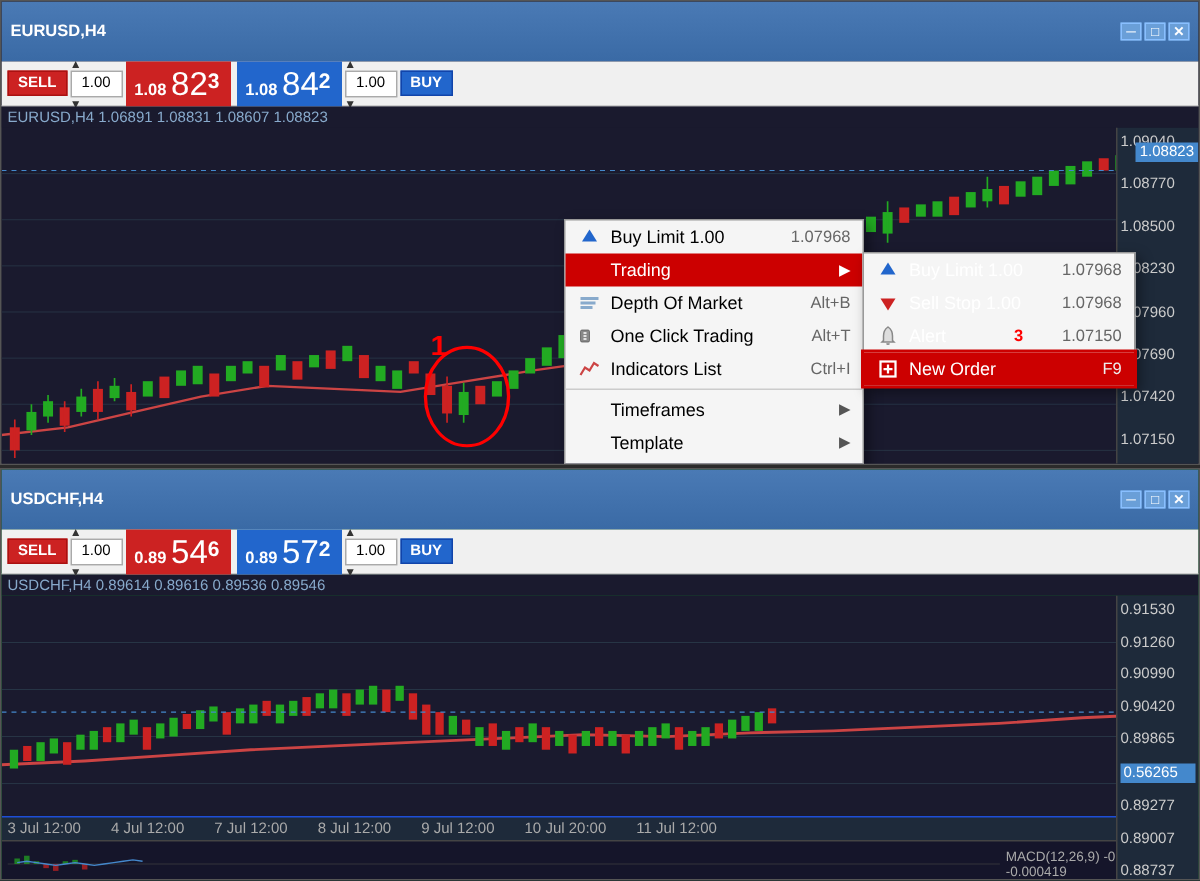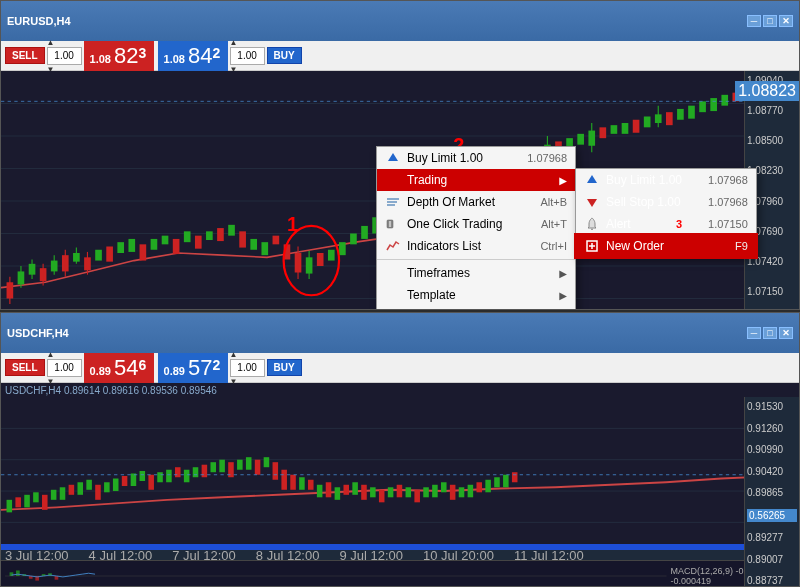--- a/index.html
+++ b/index.html
@@ -118,25 +118,25 @@
       justify-content: space-between;
       padding: 4px 2px;
       font-size: 10px;
       color: #ccc;
     }
 
     
     .date-scale {
       height: 16px;
       background: #1e2a3a;
-      border-top: 6px solid #1d4ed8;
+      border-top: 1px solid #1d4ed8;
       display: flex;
       align-items: center;
       padding: 0 4px;
-      font-size: 13px;
+      font-size: 10px;
       color: #aaa;
       gap: 20px;
     }
 
     
     .context-menu {
       position: absolute;
       top: 155px;
       left: 380px;
       background: #f5f5f5;
@@ -277,20 +277,23 @@
           </div>
           <div style="display:flex;flex-direction:column;">
             <div style="font-size:8px;color:#333;">▲</div>
             <input class="qty-input" value="1.00" style="width: 35px; height: 18px; font-size: 10px; border: 1px solid rgb(170, 170, 170); text-align: center;">
             <div style="font-size:8px;color:#333;">▼</div>
           </div>
           <div class="buy-btn">BUY</div>
         </div>
       </div>
 
+      <div class="chart-info-line">
+        <span>EURUSD,H4  1.06891  1.08831  1.08607  1.08823</span>
+      </div>
 
       <div style="flex:1; position:relative; overflow:hidden; display:flex;">
 
         <div style="flex:1; position:relative; background:#1a1a2e; overflow:hidden;">
           <svg class="candles-svg" viewBox="0 0 720 240" preserveAspectRatio="none">
 
             <line x1="0" y1="30" x2="720" y2="30" stroke="#2a3a4a" stroke-width="0.5"></line>
             <line x1="0" y1="60" x2="720" y2="60" stroke="#2a3a4a" stroke-width="0.5"></line>
             <line x1="0" y1="90" x2="720" y2="90" stroke="#2a3a4a" stroke-width="0.5"></line>
             <line x1="0" y1="120" x2="720" y2="120" stroke="#2a3a4a" stroke-width="0.5"></line>
@@ -407,21 +410,21 @@
           <span>1.09040</span>
           <span>1.08770</span>
           <span>1.08500</span>
           <span>1.08230</span>
           <span>1.07960</span>
           <span>1.07690</span>
           <span>1.07420</span>
           <span>1.07150</span>
           <span>1.06880</span>
 
-          <div style="position:absolute;right:0;top:10px;background:#4488cc;color:white;font-size:16px;padding:1px 3px;white-space:nowrap;text-align:center;">1.08823</div>
+          <div style="position:absolute;right:0;top:10px;background:#4488cc;color:white;font-size:10px;padding:1px 3px;white-space:nowrap;text-align:center;">1.08823</div>
         </div>
       </div>
 
       <div class="context-menu" style="top: 145px; left: 375px;">
 
         <div class="menu-item">
           <div class="menu-item-icon">
             <svg width="14" height="14" viewBox="0 0 14 14">
                 <polygon points="7,2 12,10 2,10" fill="#2266cc"></polygon>
               </svg>

